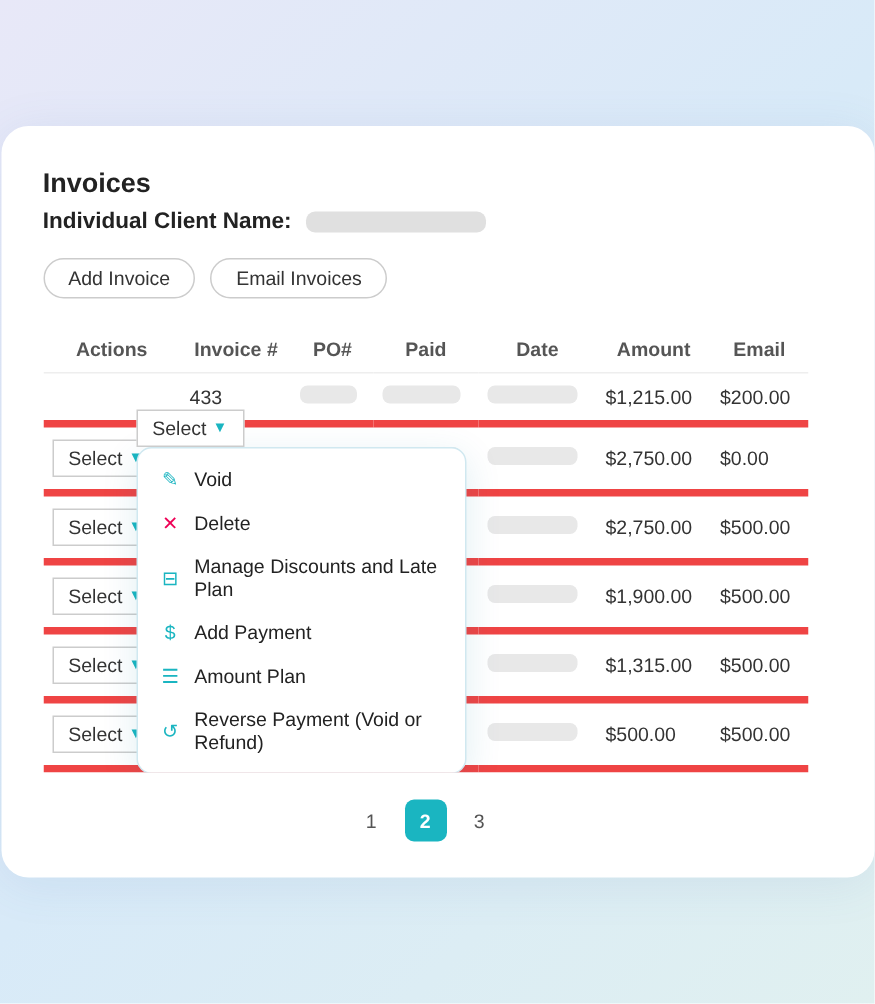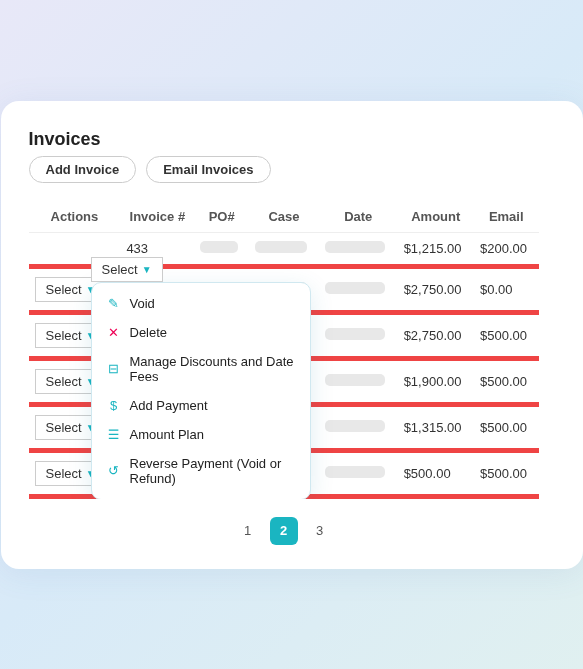--- a/index.html
+++ b/index.html
@@ -49,21 +49,21 @@
       margin-bottom: 18px;
     }
     .btn-outline {
       border: 1.5px solid #ccc;
       background: #fff;
       border-radius: 20px;
       padding: 5px 16px;
       font-size: 13px;
       color: #333;
       cursor: pointer;
-      font-weight: 700;
+      font-weight: 400;
     }
 
     .table-wrap {
       width: 100%;
       overflow: hidden;
       position: relative;
     }
     table {
       width: 100%;
       border-collapse: collapse;
@@ -171,33 +171,37 @@
       background: #1ab5c1;
       color: #fff;
       font-weight: 700;
     }
   </style>
 </head>
 <body>
 
 <div class="card">
   <div class="page-title">Invoices</div>
+  <div class="client-row">
+    <span class="client-label">Individual Client Name:</span>
+    <div class="client-placeholder"></div>
+  </div>
   <div class="actions-row">
     <button class="btn-outline">Add Invoice</button>
     <button class="btn-outline">Email Invoices</button>
   </div>
 
   <div class="table-wrap">
     <table>
       <thead>
         <tr>
           <th>Actions</th>
           <th>Invoice #</th>
           <th>PO#</th>
-          <th>Case</th>
+          <th>Paid</th>
           <th>Date</th>
           <th>Amount</th>
           <th>Email</th>
 
         </tr>
       </thead>
       <tbody id="table-body">
       <tr>
             <td>&nbsp;</td>
             <td>433</td>
@@ -280,21 +284,21 @@
       <div class="dropdown-item">
             <span class="di-icon icon-open">✎</span>
             <span>Void</span>
           </div>
           <div class="dropdown-item">
             <span class="di-icon icon-delete">✕</span>
             <span>Delete</span>
           </div>
           <div class="dropdown-item">
             <span class="di-icon icon-discount">⊟</span>
-            <span>Manage Discounts and Date Fees</span>
+            <span>Manage Discounts and Late Plan</span>
           </div>
           <div class="dropdown-item">
             <span class="di-icon icon-addpay">$</span>
             <span>Add Payment</span>
           </div>
           <div class="dropdown-item">
             <span class="di-icon icon-plan">☰</span>
             <span>Amount Plan</span>
           </div>
           <div class="dropdown-item">

